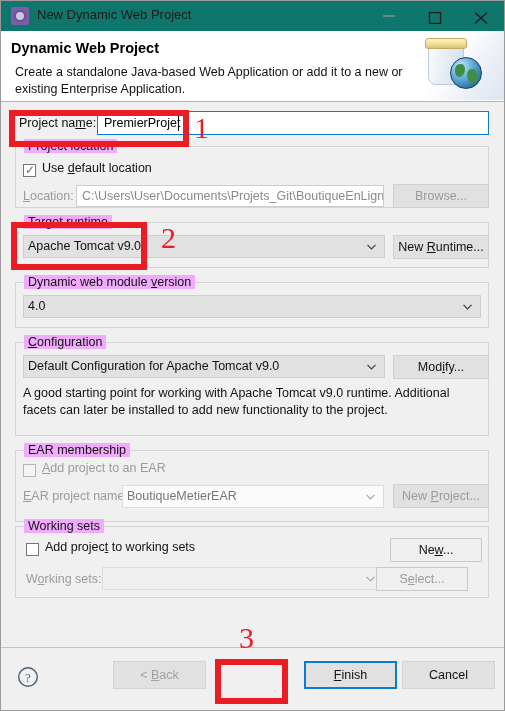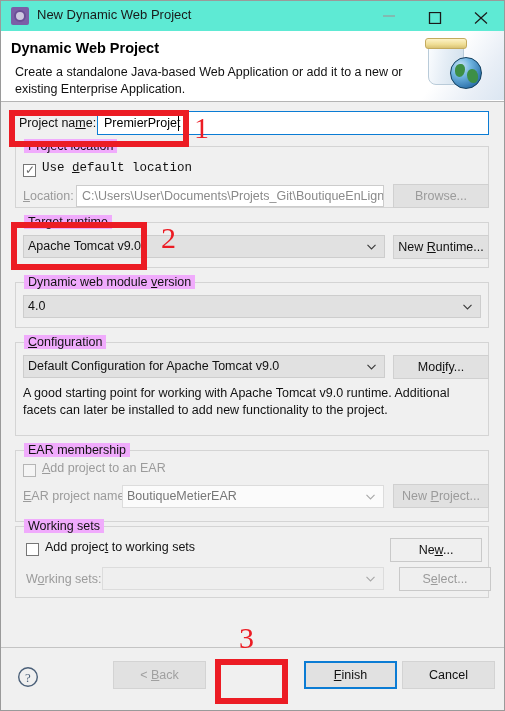--- a/index.html
+++ b/index.html
@@ -19,21 +19,21 @@
     background: #f0f0f0;
     border: 1px solid #9a9a9a;
     overflow: hidden;
   }
 
   
   .titlebar {
     position: absolute;
     left: 0; top: 0;
     width: 503px; height: 30px;
-    background: #5eead4;
+    background: #0f766e;
     border-bottom: 1px solid #e6e6e6;
   }
   .title-icon {
     position: absolute;
     left: 10px; top: 6px;
     width: 18px; height: 18px;
     background: #7b5ea7;
     border-radius: 2px;
   }
   .title-icon::before {
@@ -365,21 +365,21 @@
       <input class="input-projname" type="text" value="PremierProjet" style="">
       <div class="caret"></div>
     </div>
 
     <div class="group" style="left:14px; top:44px; width:474px; height:62px;">
       <span class="legend">Project location</span>
     </div>
     <div class="cb" style="left:22px; top:62px;">
       <span class="tick">✓</span>
     </div>
-    <span class="lbl" style="position:absolute; left:41px; top:59px;font-family:Liberation Mono, monospace;">Use <span class="u">d</span>efault location</span>
+    <span class="lbl" style="position:absolute; left:41px; top:59px;">Use <span class="u">d</span>efault location</span>
 
     <span class="lbl dim" style="position:absolute; left:22px; top:87px;"><span class="u">L</span>ocation:</span>
     <div class="textbox" style="left:75px; top:83px; width:308px;">C:\Users\User\Documents\Projets_Git\BoutiqueEnLigne\P</div>
     <div class="btn disabled" style="left:392px; top:82px; width:96px;">Browse...</div>
 
     <div class="group" style="left:14px; top:120px; width:474px; height:46px;">
       <span class="legend">Target r<span class="u">u</span>ntime</span>
     </div>
     <div class="combo" style="left:22px; top:133px; width:362px;">
       <span>Apache Tomcat v9.0</span>
@@ -433,21 +433,21 @@
     <span class="lbl" style="position:absolute; left:44px; top:438px;">Add projec<span class="u">t</span> to working sets</span>
     <div class="btn" style="left:389px; top:436px; width:92px; background:#efefef; border-color:#c9c9c9;">Ne<span class="u">w</span>...</div>
 
     <span class="lbl dim" style="position:absolute; left:25px; top:470px;">W<span class="u">o</span>rking sets:</span>
     <div class="combo dim" style="left:101px; top:465px; width:282px;">
       <span></span>
       <svg class="arrow" viewBox="0 0 9 6">
         <polyline points="0.5,0.8 4.5,5 8.5,0.8" fill="none" stroke="#a8a8a8" stroke-width="1.1"></polyline>
       </svg>
     </div>
-    <div class="btn disabled" style="left:398px; top:465px; width:92px; background:#efefef; border-color:#c9c9c9;">S<span class="u">e</span>lect...</div>
+    <div class="btn disabled" style="left:375px; top:465px; width:92px; background:#efefef; border-color:#c9c9c9;">S<span class="u">e</span>lect...</div>
 
   </div>
 
   <div class="sep"></div>
   <div class="footer">
     <svg class="help-icon" viewBox="0 0 22 22">
       <circle cx="11" cy="11" r="9.3" fill="none" stroke="#4a5f78" stroke-width="1.4"></circle>
       <text x="11" y="15.6" font-family="Liberation Serif, serif" font-size="13" fill="#4a5f78" text-anchor="middle">?</text>
     </svg>
     <div class="fbtn disabled" style="left:112px; width:93px;">&lt; <span class="u">B</span>ack</div>

